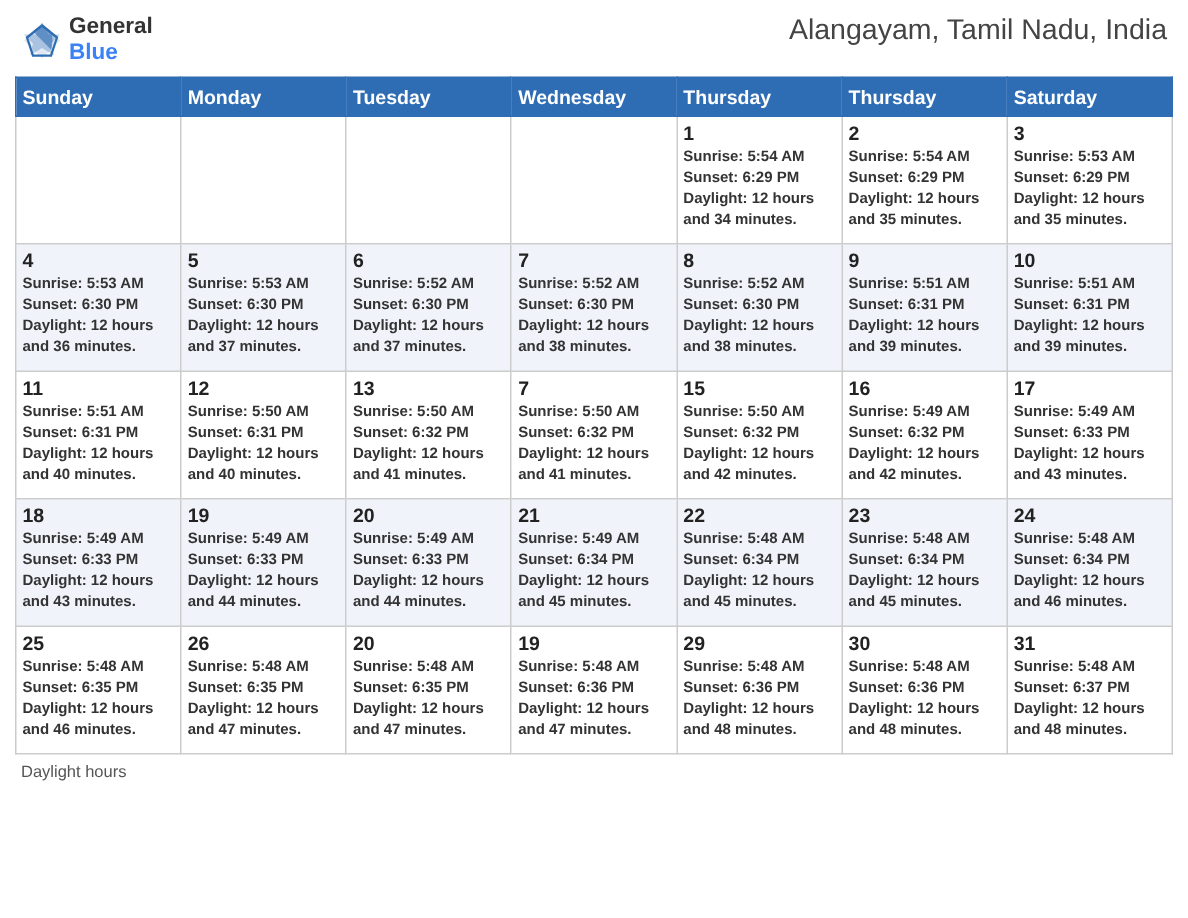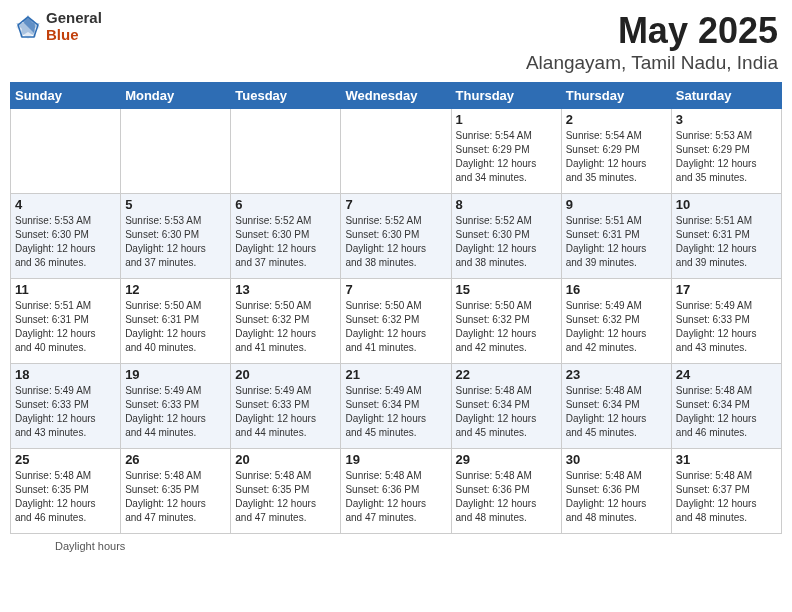--- a/index.html
+++ b/index.html
@@ -22,21 +22,21 @@
       align-items: center;
     }
     .logo-text {
       display: flex;
       flex-direction: column;
       font-size: 15px;
       font-weight: bold;
       line-height: 1.1;
     }
     .logo-general { color: #333; }
-    .logo-blue { color: #c2410c; }
+    .logo-blue { color: #3b82f6; }
     .logo-icon {
       width: 28px;
       height: 28px;
       margin-right: 4px;
     }
     .title-block { text-align: right; }
     .title-month {
       font-size: 36px;
       font-weight: bold;
       color: #222;
@@ -77,48 +77,47 @@
       font-size: 13px;
       font-weight: bold;
       color: #222;
       display: block;
       margin-bottom: 2px;
     }
     .cell-text {
       font-size: 10px;
       color: #333;
       line-height: 1.4;
+      font-weight: bold;
     }
     .footer {
       margin-top: 6px;
       font-size: 11px;
       color: #555;
       text-align: left;
       padding-left: 4px;
-      margin-left: 41px;
     }
   </style>
 </head>
 <body>
 
 <div class="header">
   <div class="logo">
     <svg class="logo-icon" viewBox="0 0 28 28" xmlns="http://www.w3.org/2000/svg">
       <polygon points="14,2 26,14 14,26 2,14" fill="#2e6db4" opacity="0.15"></polygon>
       <polygon points="14,4 24,12 20,24 8,24 4,12" fill="none" stroke="#2e6db4" stroke-width="1.5"></polygon>
       <path d="M8,8 Q14,2 20,8 Q22,14 20,20" fill="#2e6db4" opacity="0.6"></path>
       <path d="M14,2 L18,10 L26,10 L20,16 L22,24 L14,19 L6,24 L8,16 L2,10 L10,10 Z" fill="#2e6db4" opacity="0.3"></path>
     </svg>
     <div class="logo-text">
       <span class="logo-general">General</span>
       <span class="logo-blue">Blue</span>
     </div>
   </div>
   <div class="title-block">
-    <div class="title-month">May 2025</div>
     <div class="title-location">Alangayam, Tamil Nadu, India</div>
   </div>
 </div>
 
 <table>
   <thead>
     <tr>
     <th>Sunday</th>
         <th>Monday</th>
         <th>Tuesday</th>

